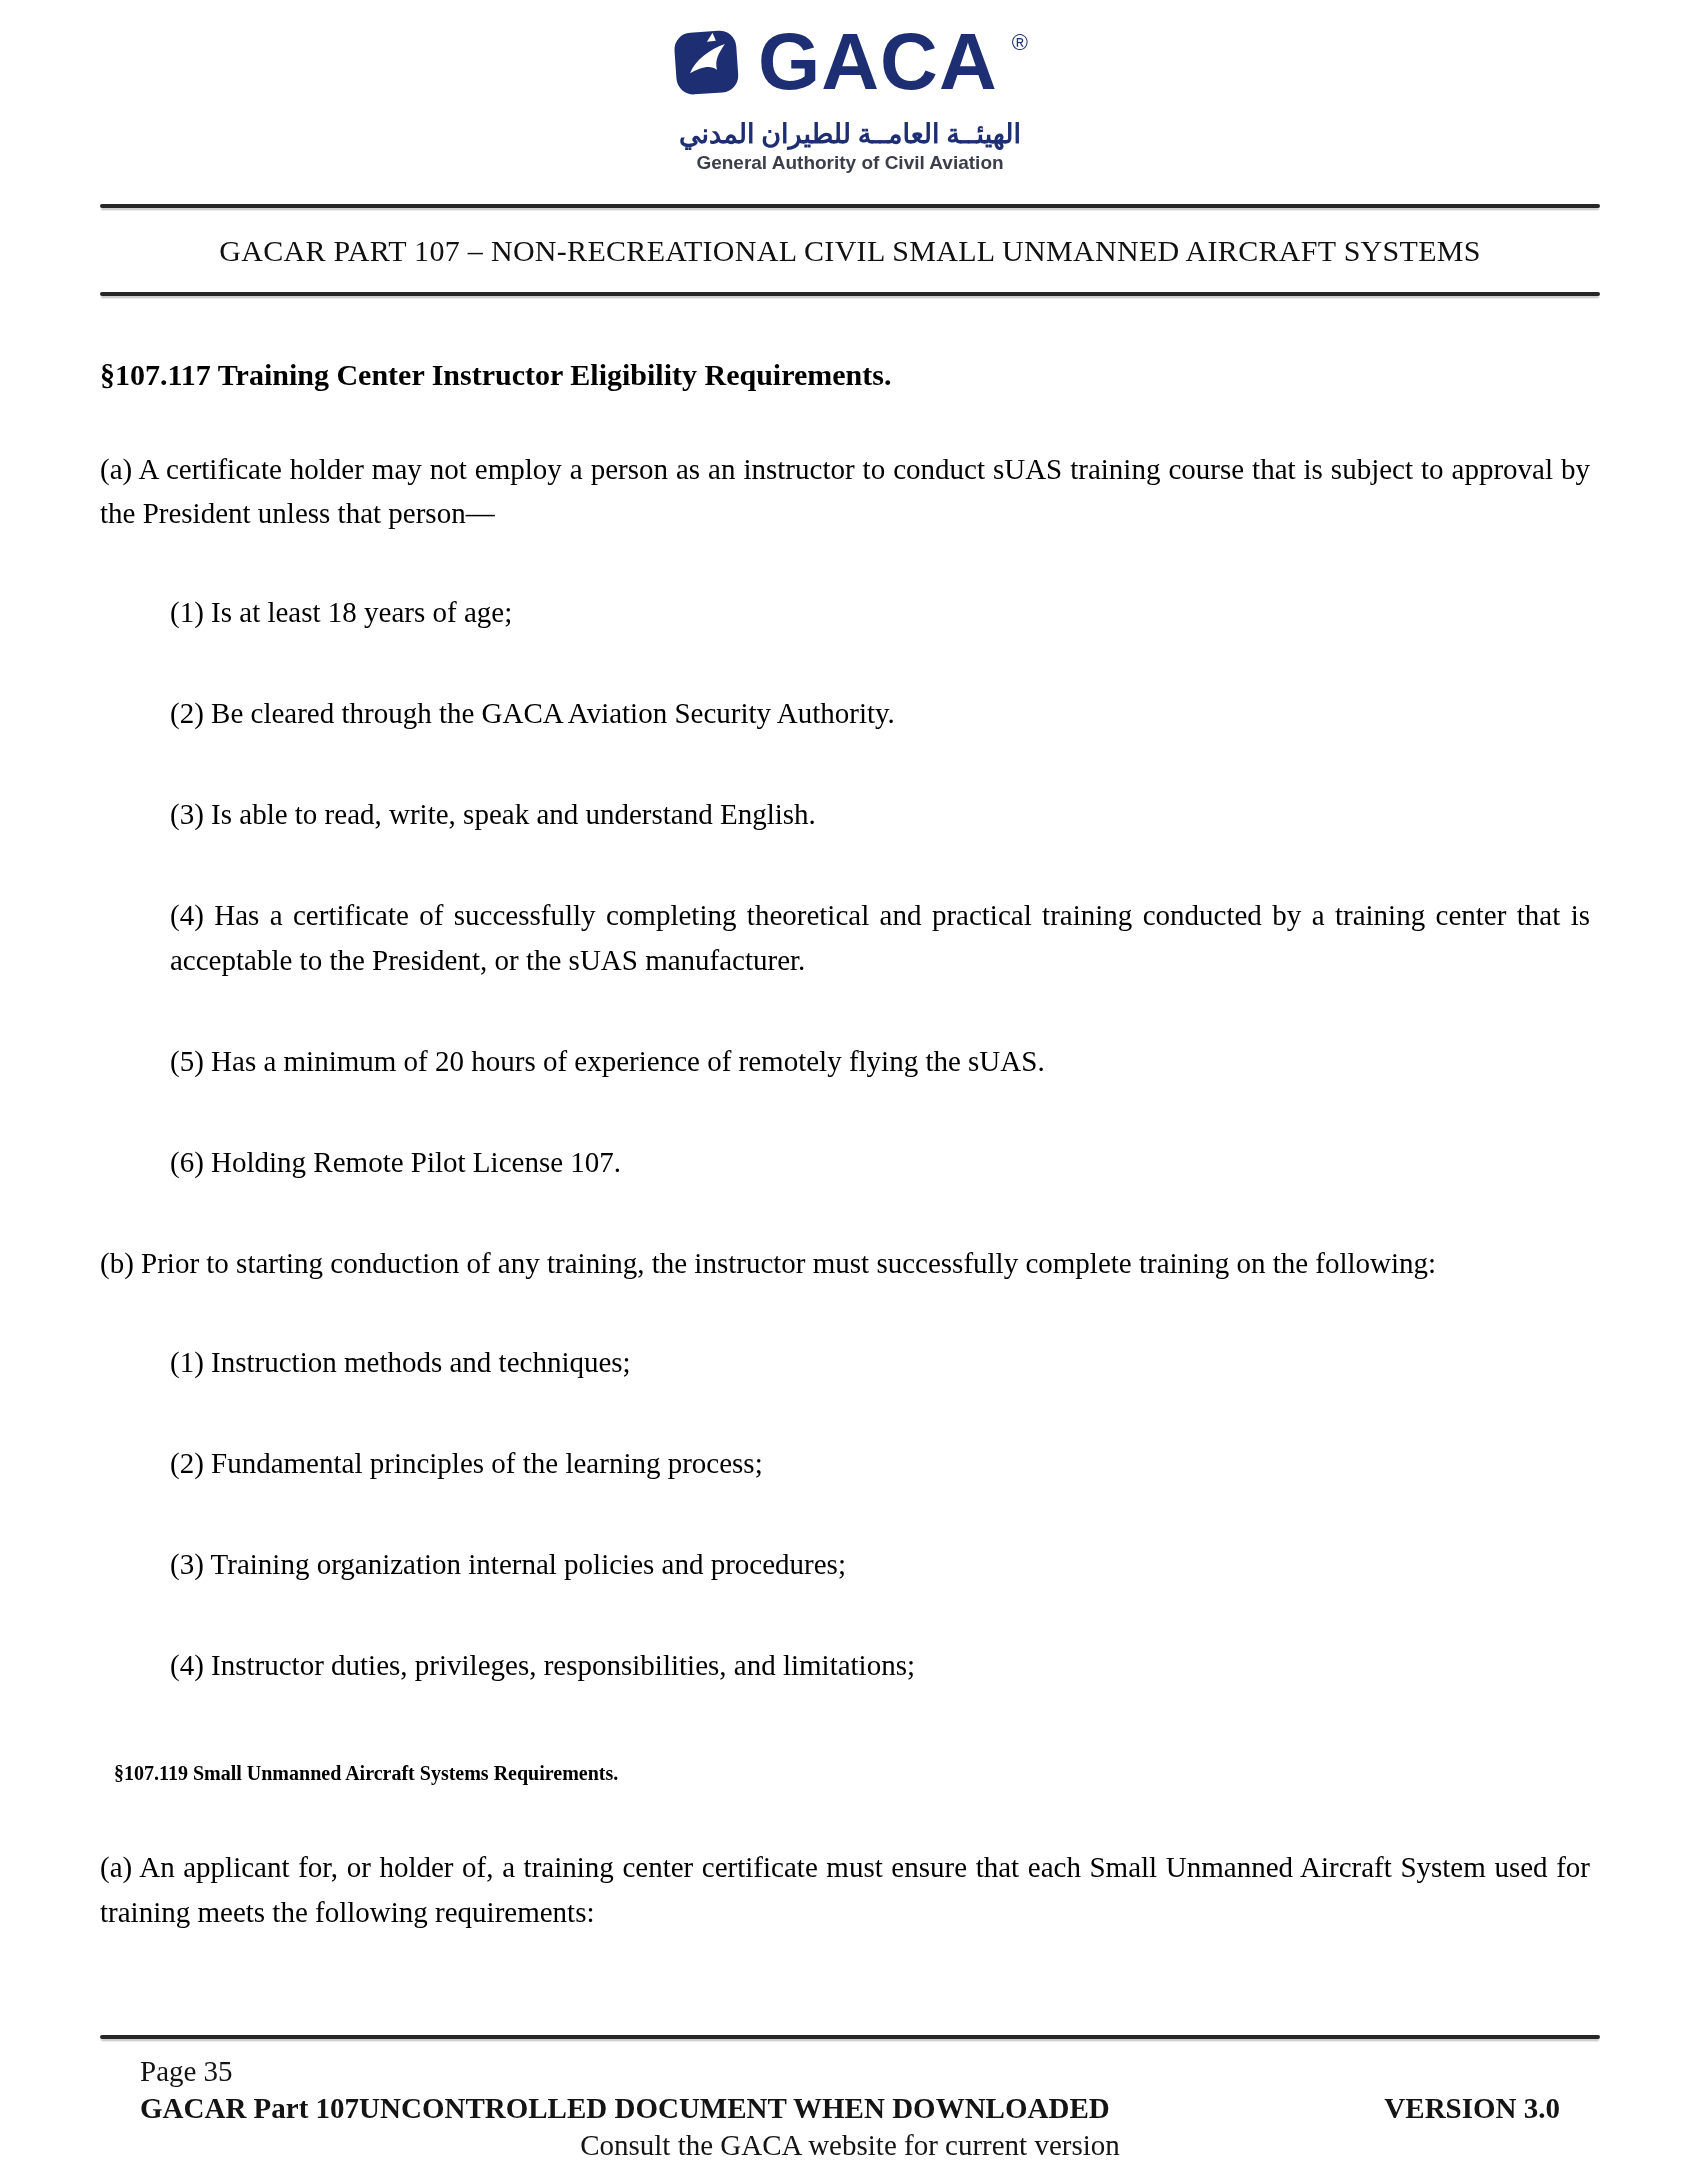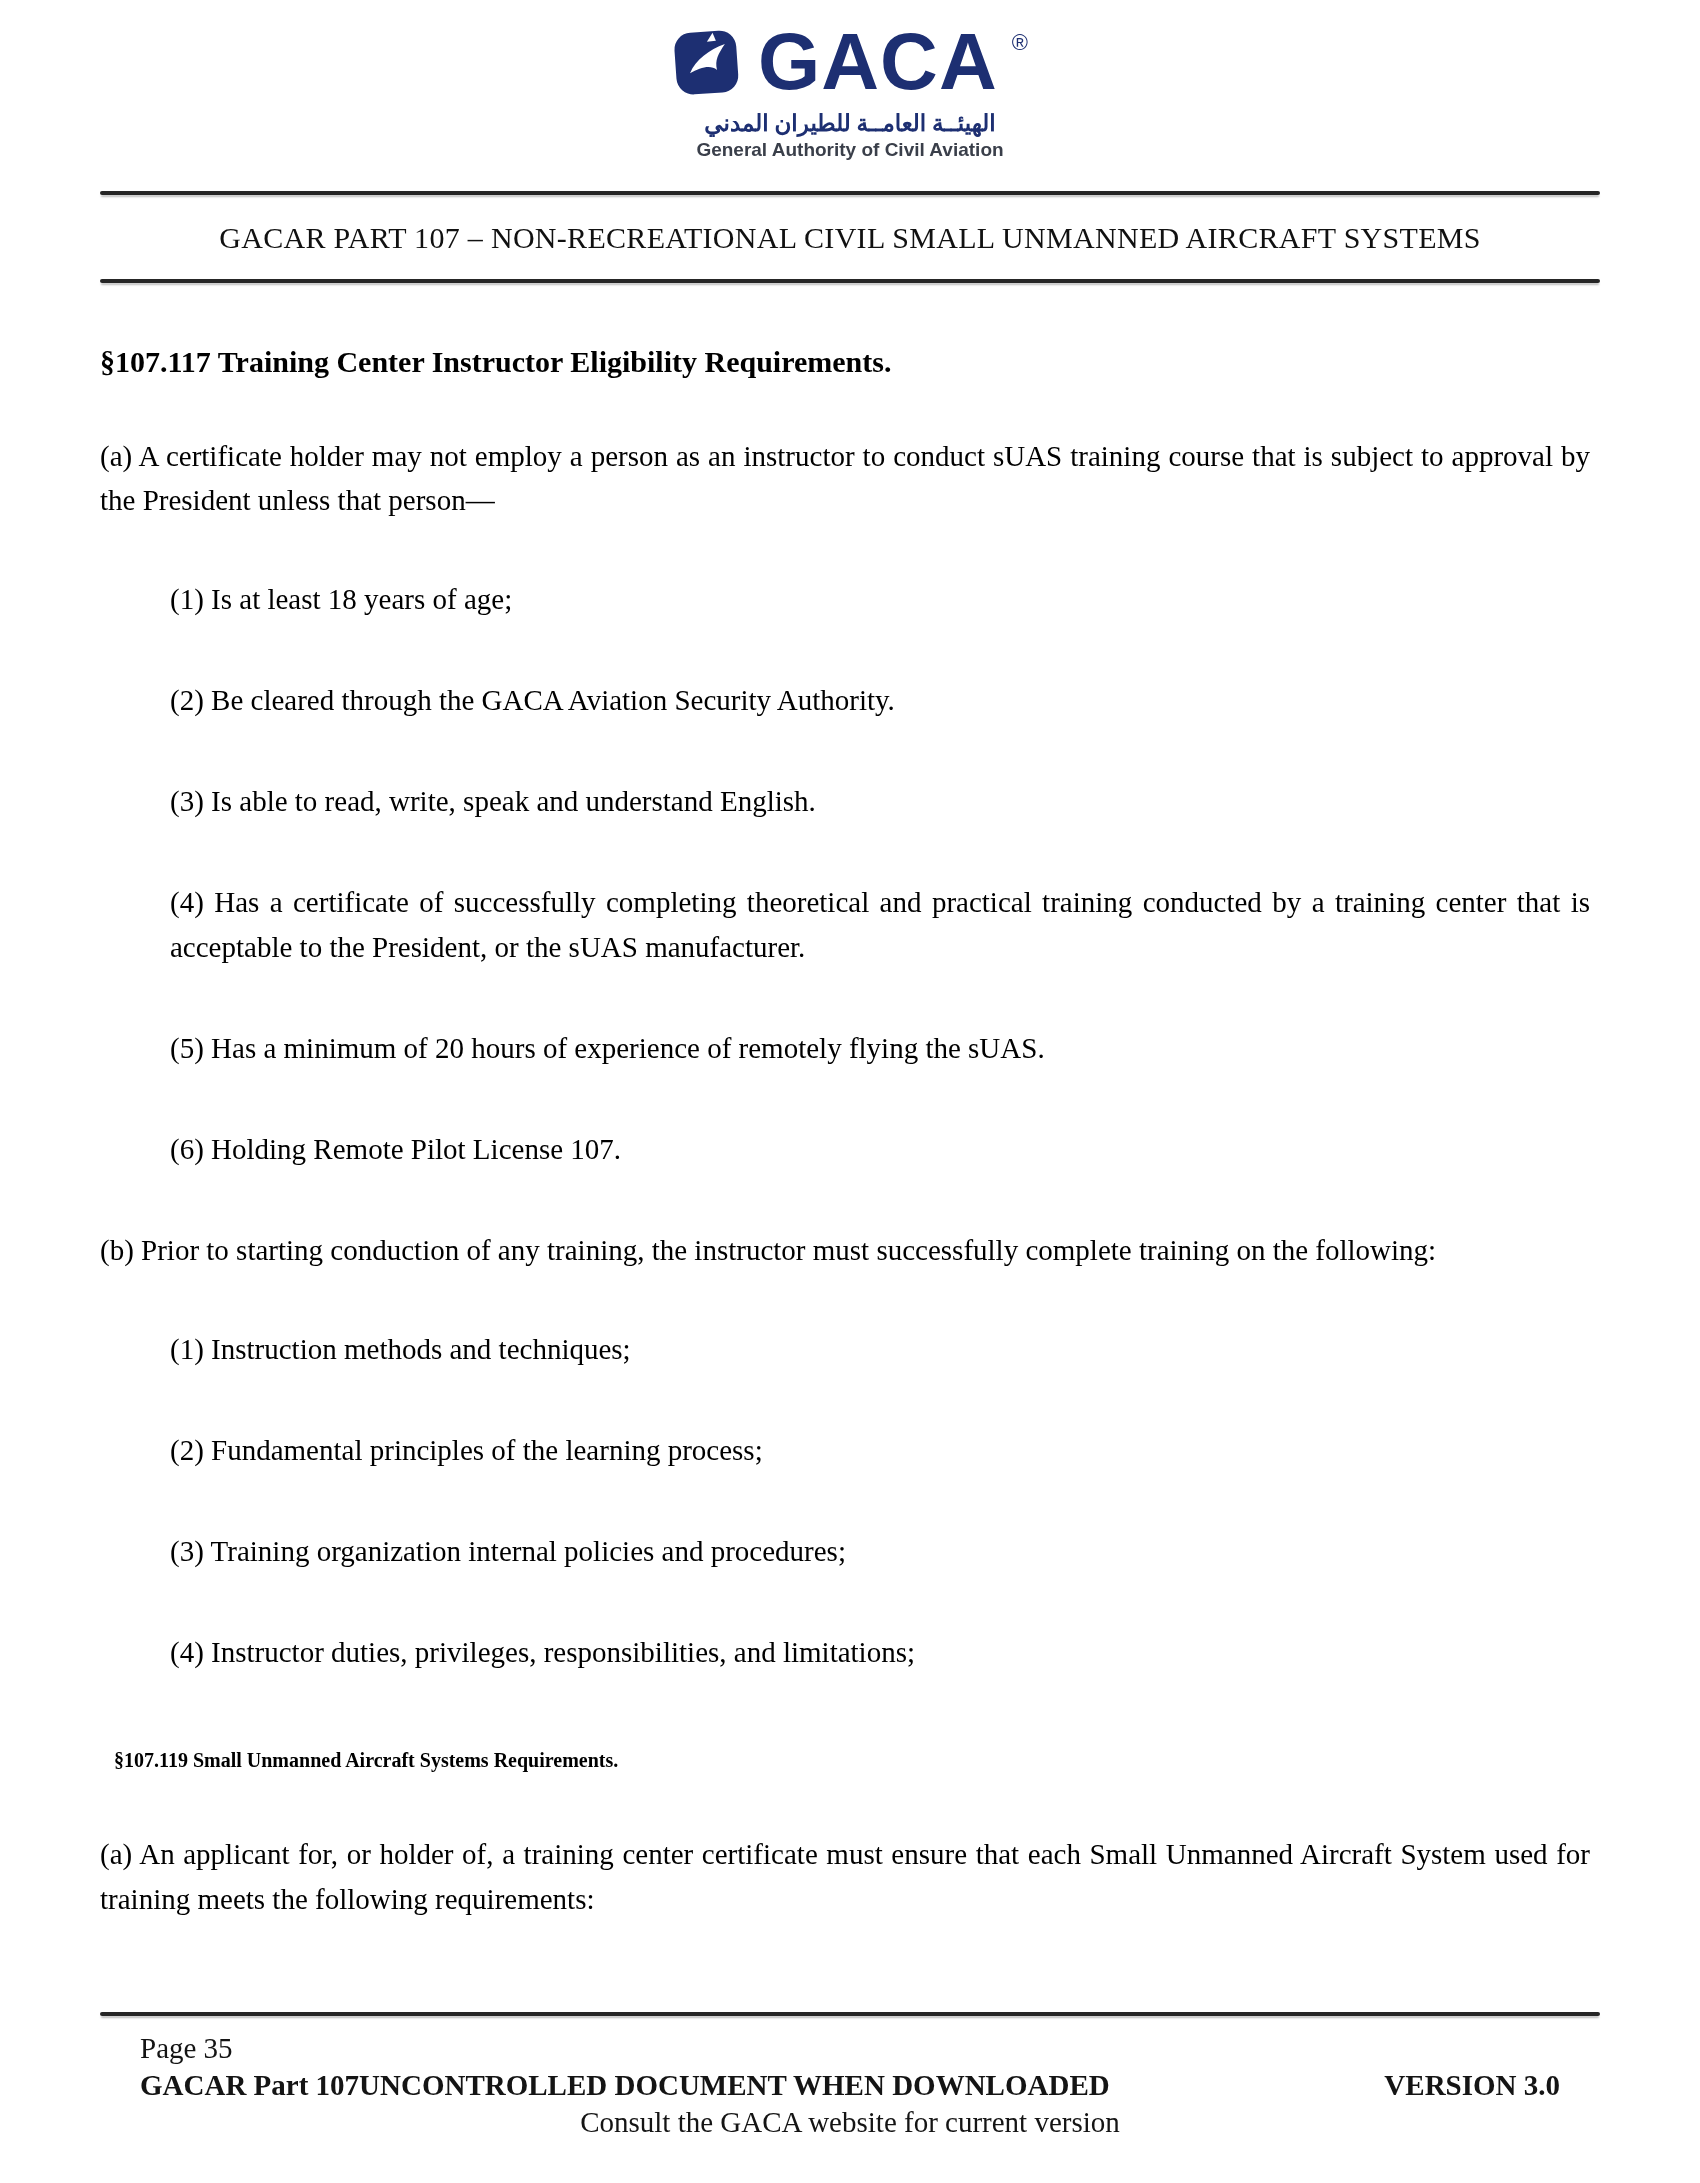--- a/index.html
+++ b/index.html
@@ -8,21 +8,21 @@
     width: 1700px;
     min-height: 2183px;
     font-family: "Liberation Serif", serif;
     color: #141414;
   }
   .page {
     width: 1700px;
     min-height: 2183px;
     display: flex;
     flex-direction: column;
-    padding: 26px 0 42px;
+    padding: 26px 0 19px;
     background: #ffffff;
   }
 
   
   .logo-block { text-align: center; margin-bottom: 30px; }
   .logo-row {
     display: flex;
     align-items: center;
     justify-content: center;
     gap: 14px;
@@ -37,23 +37,23 @@
   }
   .logo-reg {
     font-family: "Liberation Sans", sans-serif;
     font-size: 22px;
     color: var(--brand, #1d2f72);
     align-self: flex-start;
     margin-top: 4px;
   }
   .logo-icon svg { display: block; }
   .logo-arabic {
-    font-size: 23px;
+    font-size: 27px;
     color: var(--brand, #1d2f72);
-    margin-top: 12px;
+    margin-top: 20px;
     font-weight: bold;
   }
   .logo-english {
     font-family: "Liberation Sans", sans-serif;
     font-size: 19px;
     font-weight: 700;
     color: #3a3f4a;
     margin-top: 2px;
   }
 

